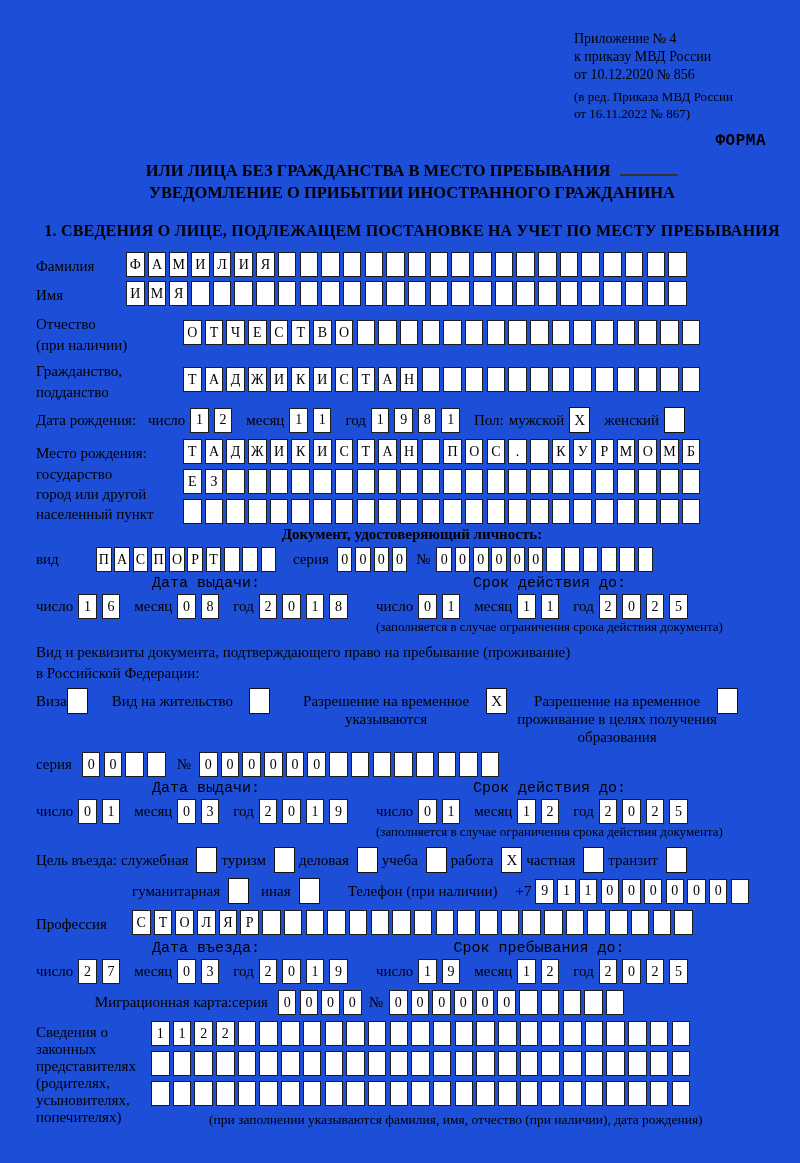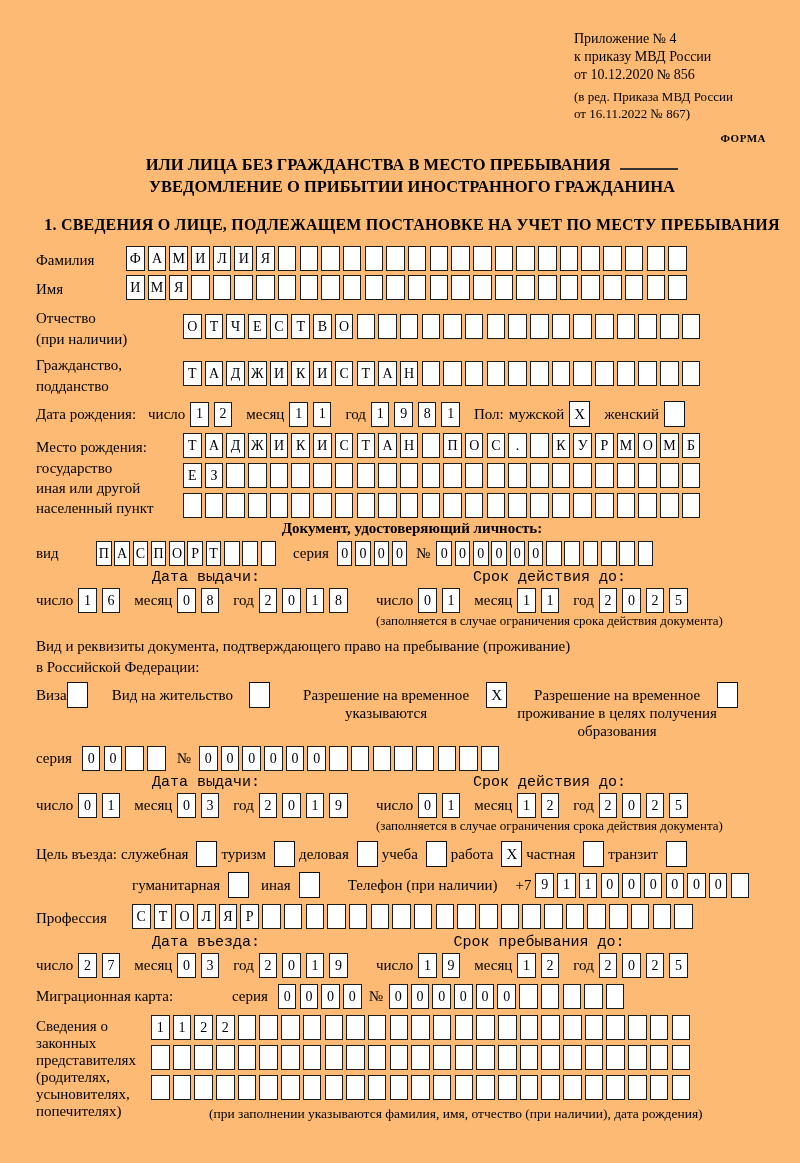--- a/index.html
+++ b/index.html
@@ -1,25 +1,25 @@
 <!DOCTYPE html>
 <html><head>
 <meta charset="utf-8">
 <style>
   * { box-sizing: border-box; }
   html,body { margin:0; padding:0; background:#888; }
   .page {
-    width:800px; height:1163px; margin:0 auto; background:#fdba74; color:#000;
+    width:800px; height:1163px; margin:0 auto; background:#1d4ed8; color:#000;
     font-family:"Liberation Serif","DejaVu Serif",serif; font-size:15px;
     padding:30px 12px 10px 36px; overflow:hidden; position:relative;
   }
   
   .annex { width:190px; margin-left:auto; margin-right:24px; font-size:14px; line-height:18px; }
   .annex-note { font-size:13px; line-height:17px; margin-top:4px; }
-  .form-label { text-align:right; font-weight:bold; font-size:11px; margin:10px 22px 0 0; letter-spacing:.5px; }
+  .form-label { text-align:right; font-weight:bold; font-size:16px; margin:10px 22px 0 0; letter-spacing:.5px;font-family:Liberation Mono, monospace; }
   
   .title { text-align:center; font-weight:bold; font-size:16.5px; line-height:22px; margin-top:10px; }
   .title-underline { display:inline-block; width:58px; height:13px; border-bottom:2.5px solid #333; margin-left:10px; }
   .section-heading { text-align:center; font-weight:bold; font-size:16px; letter-spacing:.2px; margin-top:18px; }
   
   .row { display:flex; align-items:center; }
   .lbl { flex-shrink:0; line-height:22px; padding-top:3px; }
   .lbl .l2 { line-height:20px; }
   .w90 { width:90px; } .w147 { width:147px; } .w115 { width:115px; }
   .cells { display:flex; flex-wrap:nowrap; }
@@ -231,21 +231,21 @@
     <span class="dg-lbl">мужской</span>
     <span class="checkbox">X</span>
     <span class="dg-lbl" style="margin-left:14px">женский</span>
     <span class="checkbox"></span>
   </div>
 
   <div class="row" style="margin-top:6px">
     <div class="lbl w147">
       <div>Место рождения:</div>
       <div class="l2">государство</div>
-      <div class="l2">иная или другой</div>
+      <div class="l2">город или другой</div>
       <div class="l2">населенный пункт</div>
     </div>
     <div>
       <div class="cells mb5">
           <span class="cell">Т</span>
           <span class="cell">А</span>
           <span class="cell">Д</span>
           <span class="cell">Ж</span>
           <span class="cell">И</span>
           <span class="cell">К</span>
@@ -618,21 +618,21 @@
             <span class="cell">2</span>
             <span class="cell">0</span>
             <span class="cell">2</span>
             <span class="cell">5</span>
           </span>
       </div>
     </div>
   </div>
 
   <div class="row" style="margin-top:6px; align-items:center;">
-    <span style="width:196px; flex-shrink:0;">Миграционная карта:</span>
+    <span style="width:196px; flex-shrink:0;text-align:right;">Миграционная карта:</span>
     <span style="margin-right:10px;">серия</span>
     <span class="cells">
         <span class="cell">0</span>
         <span class="cell">0</span>
         <span class="cell">0</span>
         <span class="cell">0</span>
       </span>
     <span style="margin:0 6px 0 4px;">№</span>
     <span class="cells">
         <span class="cell">0</span>

